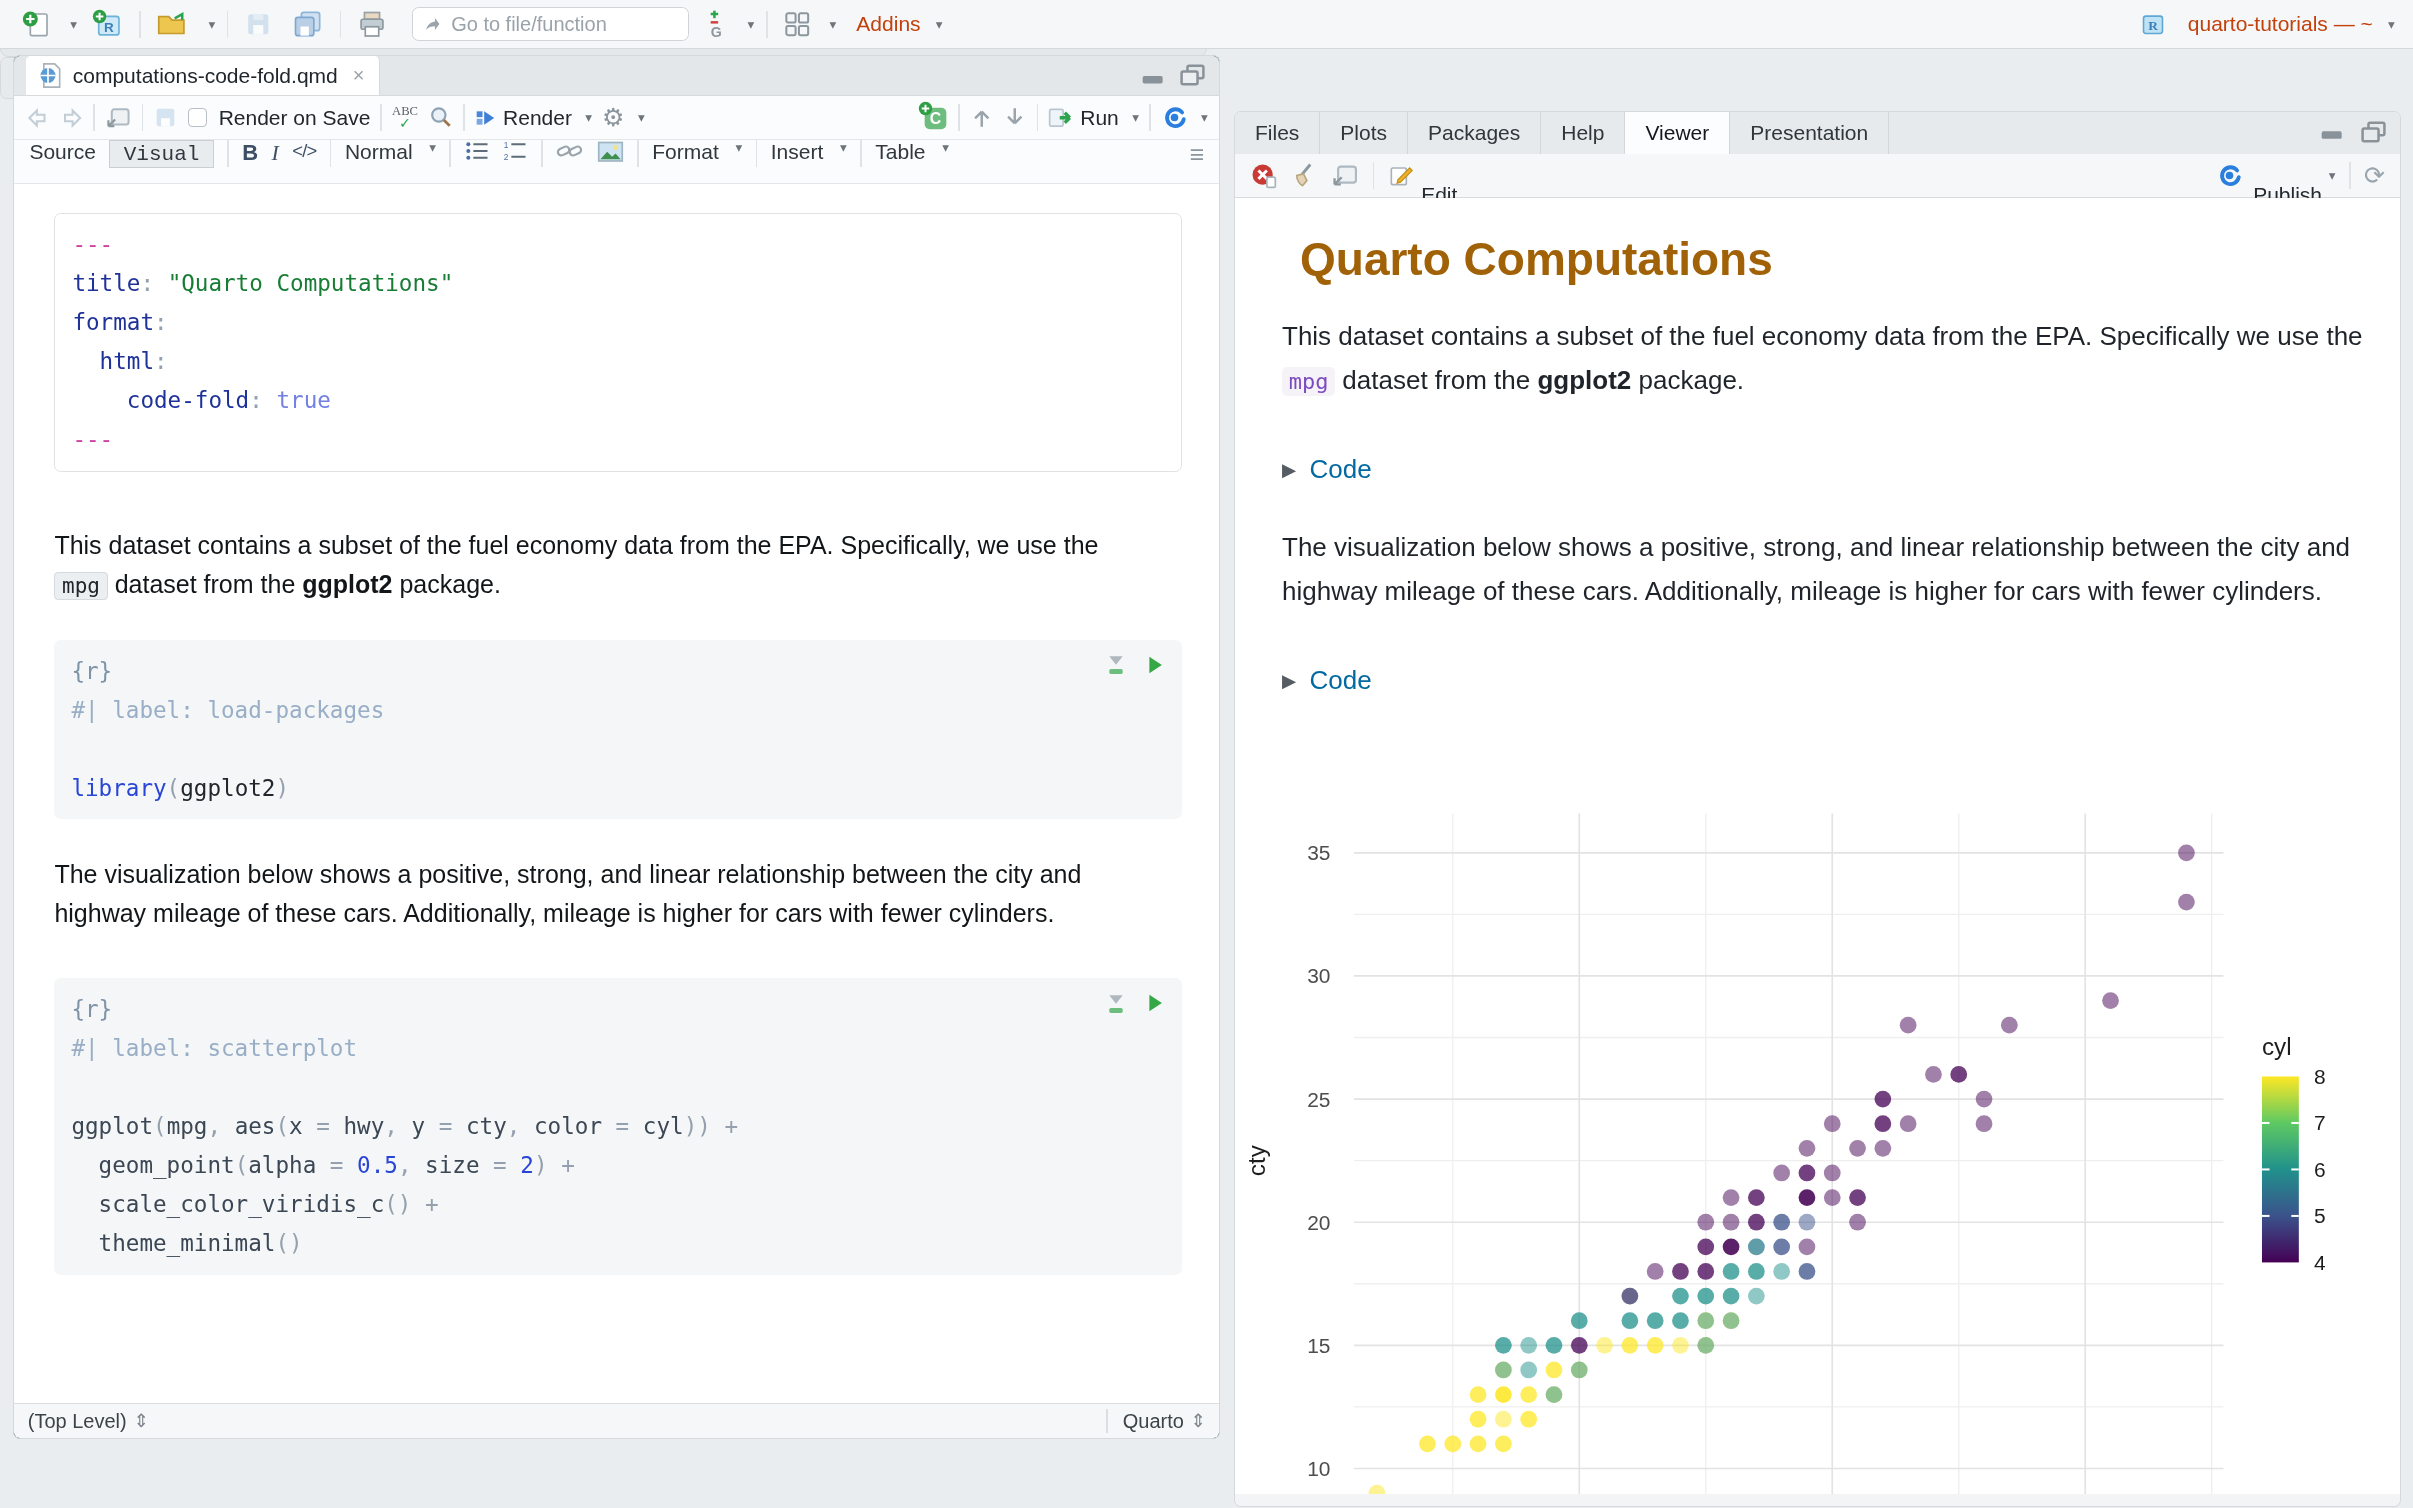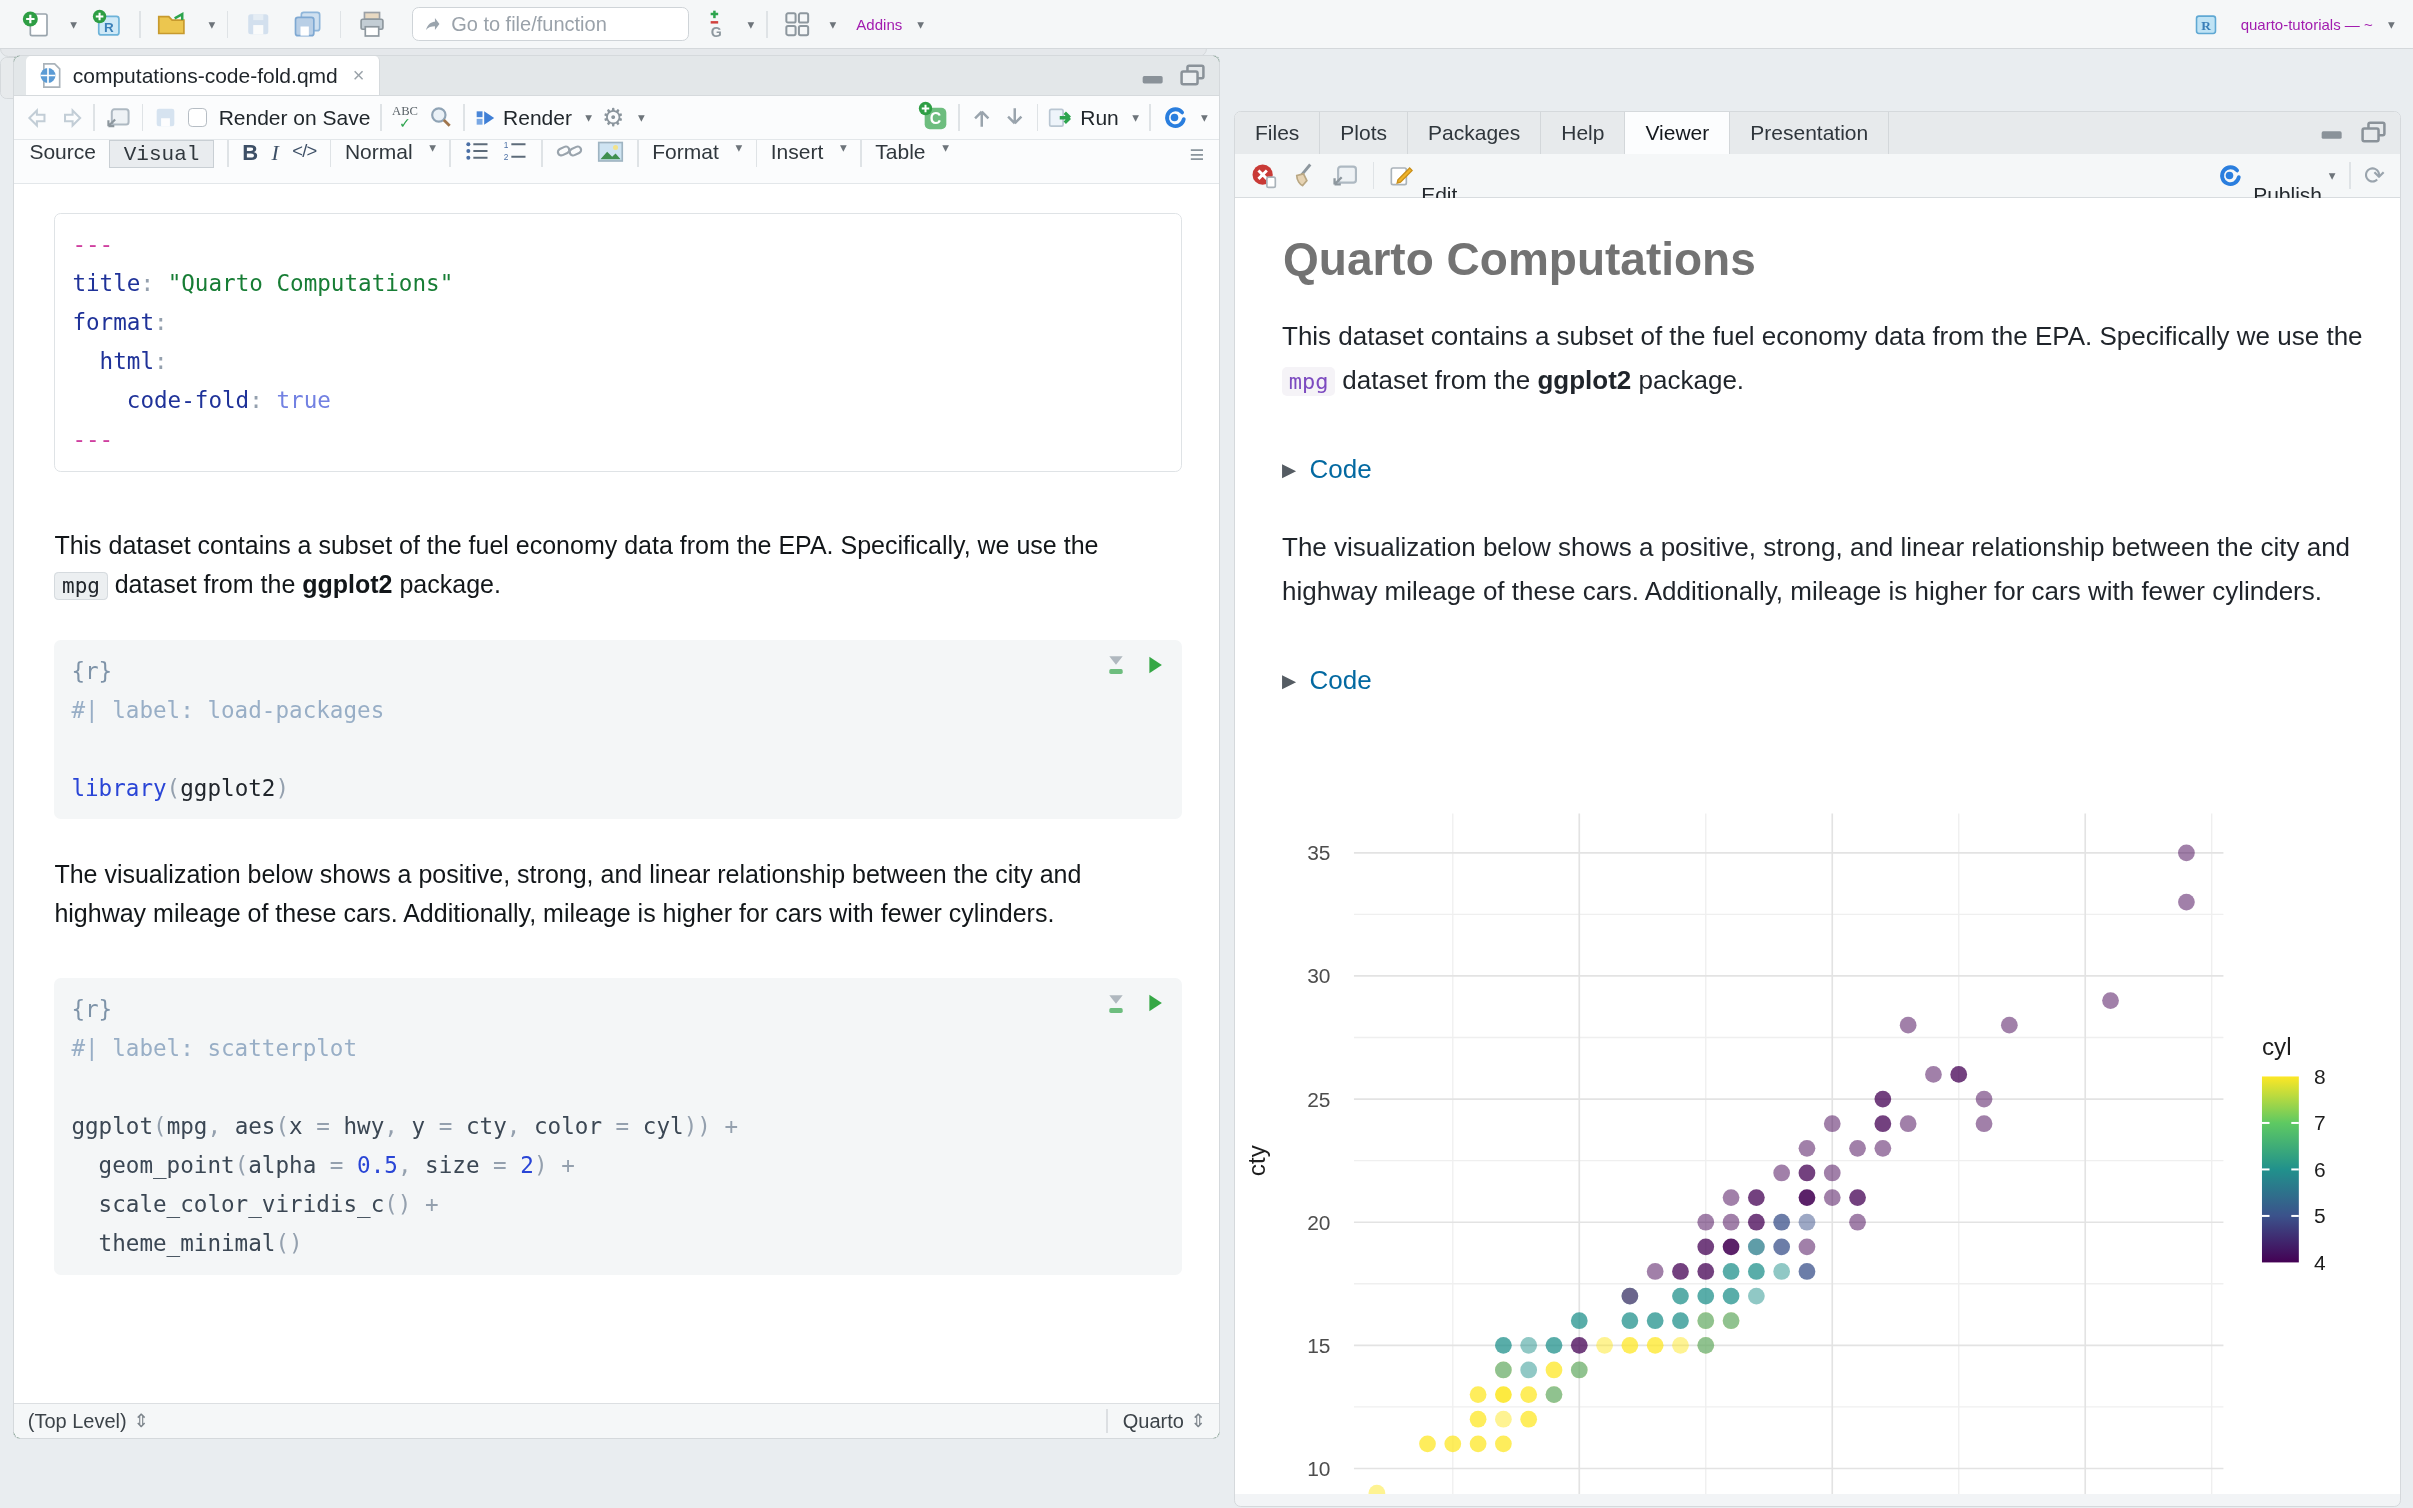--- a/index.html
+++ b/index.html
@@ -11,21 +11,21 @@
 
   
   .main-toolbar{position:absolute;left:0;top:0;width:2413px;height:49px;background:#f5f7f8;
     border-bottom:1.7px solid #d4d8db;display:flex;align-items:center;padding:0 18.4px;gap:11.7px;}
   .tbtn{display:flex;align-items:center;height:34px;padding:0 3.4px;border-radius:5px;}
   .goto{display:flex;align-items:center;background:#ffffff;border:1.7px solid #cfd4d8;border-radius:6.7px;
     height:34px;width:277px;padding:0 10px;gap:8.4px;margin-left:8.4px;}
   .goto input{border:none;outline:none;font-size:20px;color:#3a4147;width:100%;
     font-family:"Liberation Sans",sans-serif;background:transparent;}
   .goto input::placeholder{color:#9aa2aa;}
-  .proj-label{font-size:15px;color:#a21caf;margin-left:8.4px;}
+  .proj-label{font-size:21px;color:#c2410c;margin-left:8.4px;}
 
   
   .pane{position:absolute;background:#14532d;border:0.8px solid #d5d9dc;border-radius:6.7px;overflow:hidden;}
   #editor-pane{left:13.4px;top:55px;width:1207px;height:1384px;display:flex;flex-direction:column;}
   #console-pane{left:13.4px;top:1451px;width:1207px;height:57px;background:#e5e8eb;display:flex;
     align-items:center;padding:0 20px;}
   #right-top-pane{left:1234px;top:55px;width:1167px;height:42px;background:#e7eaec;display:flex;align-items:stretch;}
   #right-bottom-pane{left:1234px;top:111px;width:1167px;height:1396px;display:flex;flex-direction:column;background:#f2f4f6;}
 
   
@@ -79,21 +79,21 @@
   .rtab{display:flex;align-items:center;padding:0 20px;font-size:21px;color:#2f363c;
     border-right:0.8px solid #d3d7da;background:#e7eaec;}
   .rtab.first{border-left:none;}
   .tab-strip2{height:42px;background:#e7eaec;display:flex;align-items:stretch;flex:0 0 auto;}
   .rtab.active{background:#fcfdfe;color:#14181d;}
   .viewer-toolbar{height:44px;background:#f5f7f8;border-bottom:0.8px solid #d8dcdf;display:flex;
     align-items:center;padding:0 15px;gap:13.4px;flex:0 0 auto;}
   .viewer-toolbar .txt{font-size:21px;color:#24292e;margin-top:39px;}
   .viewer{flex:1;background:#ffffff;position:relative;margin-bottom:11.7px;overflow:hidden;}
 
-  .v-h1{font-size:46px;font-weight:600;color:#737373;margin:34px 0 0 48px;}
+  .v-h1{font-size:46px;font-weight:600;color:#a16207;margin:34px 0 0 65px;}
   .v-p{font-size:26px;line-height:44px;color:#1f242a;width:1089px;margin-left:47px;}
   .v-p .chip{font-family:"DejaVu Sans Mono",monospace;font-size:22px;background:#f5f3f7;
     border-radius:5px;padding:1.7px 6.7px;color:#7d4bc0;}
   .code-toggle{display:flex;align-items:center;gap:13.4px;margin-left:47px;}
   .code-toggle .tri{color:#555c63;font-size:18.4px;}
   .code-toggle .t{font-size:26px;color:#0369a1;}
   #plot-mount{position:absolute;left:0;top:602px;width:1161px;height:697px;}
 </style>
 </head>
 <body>

